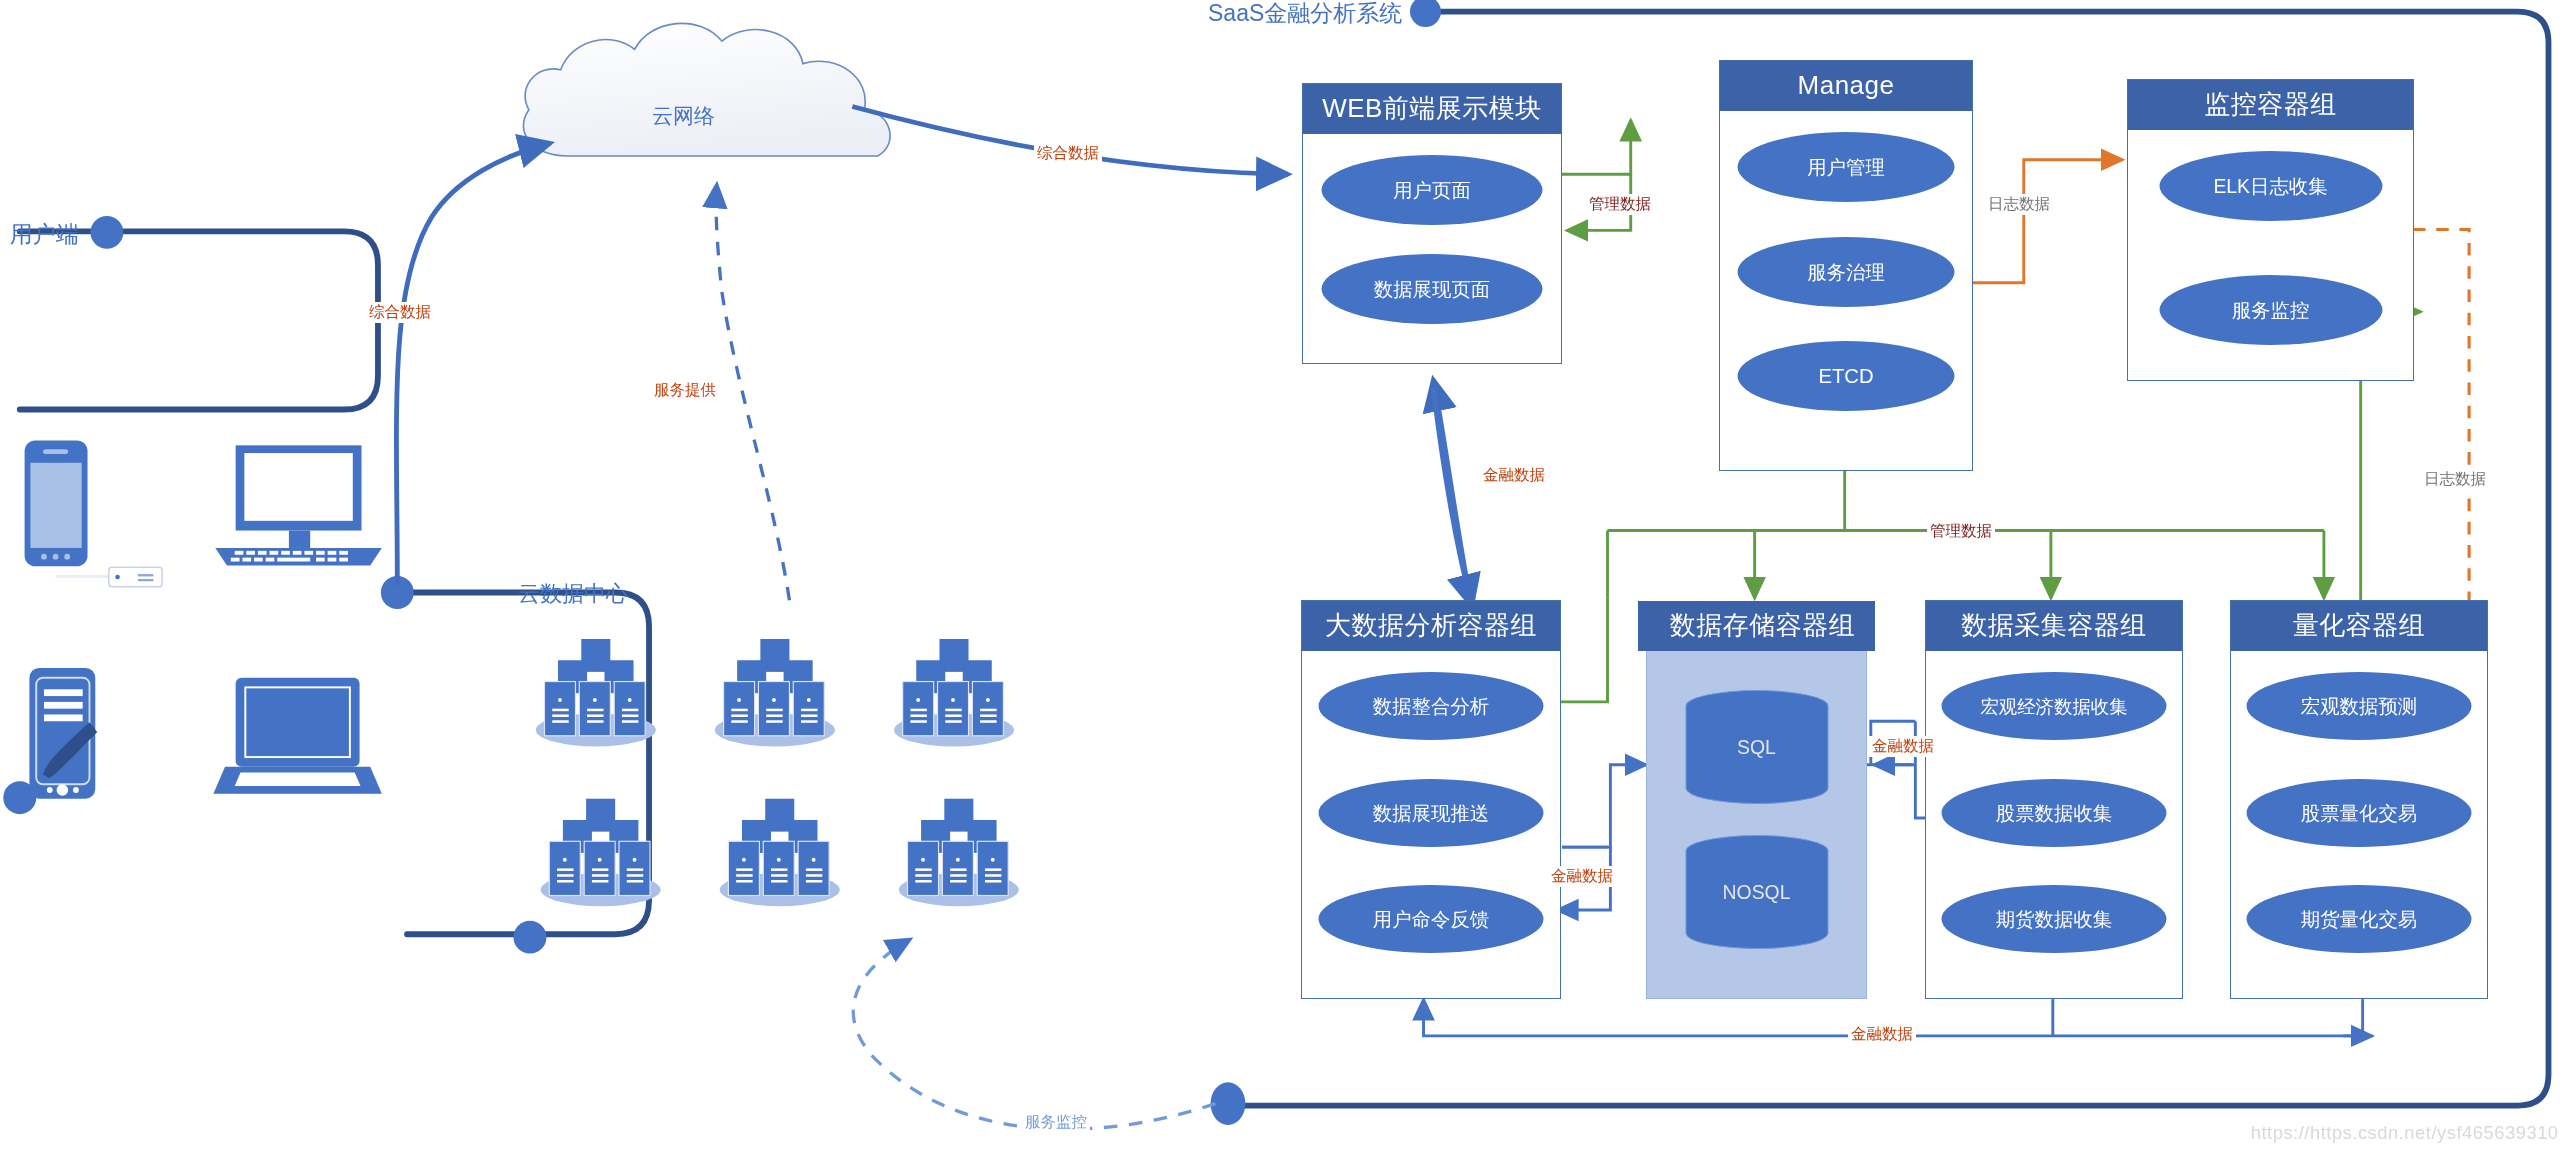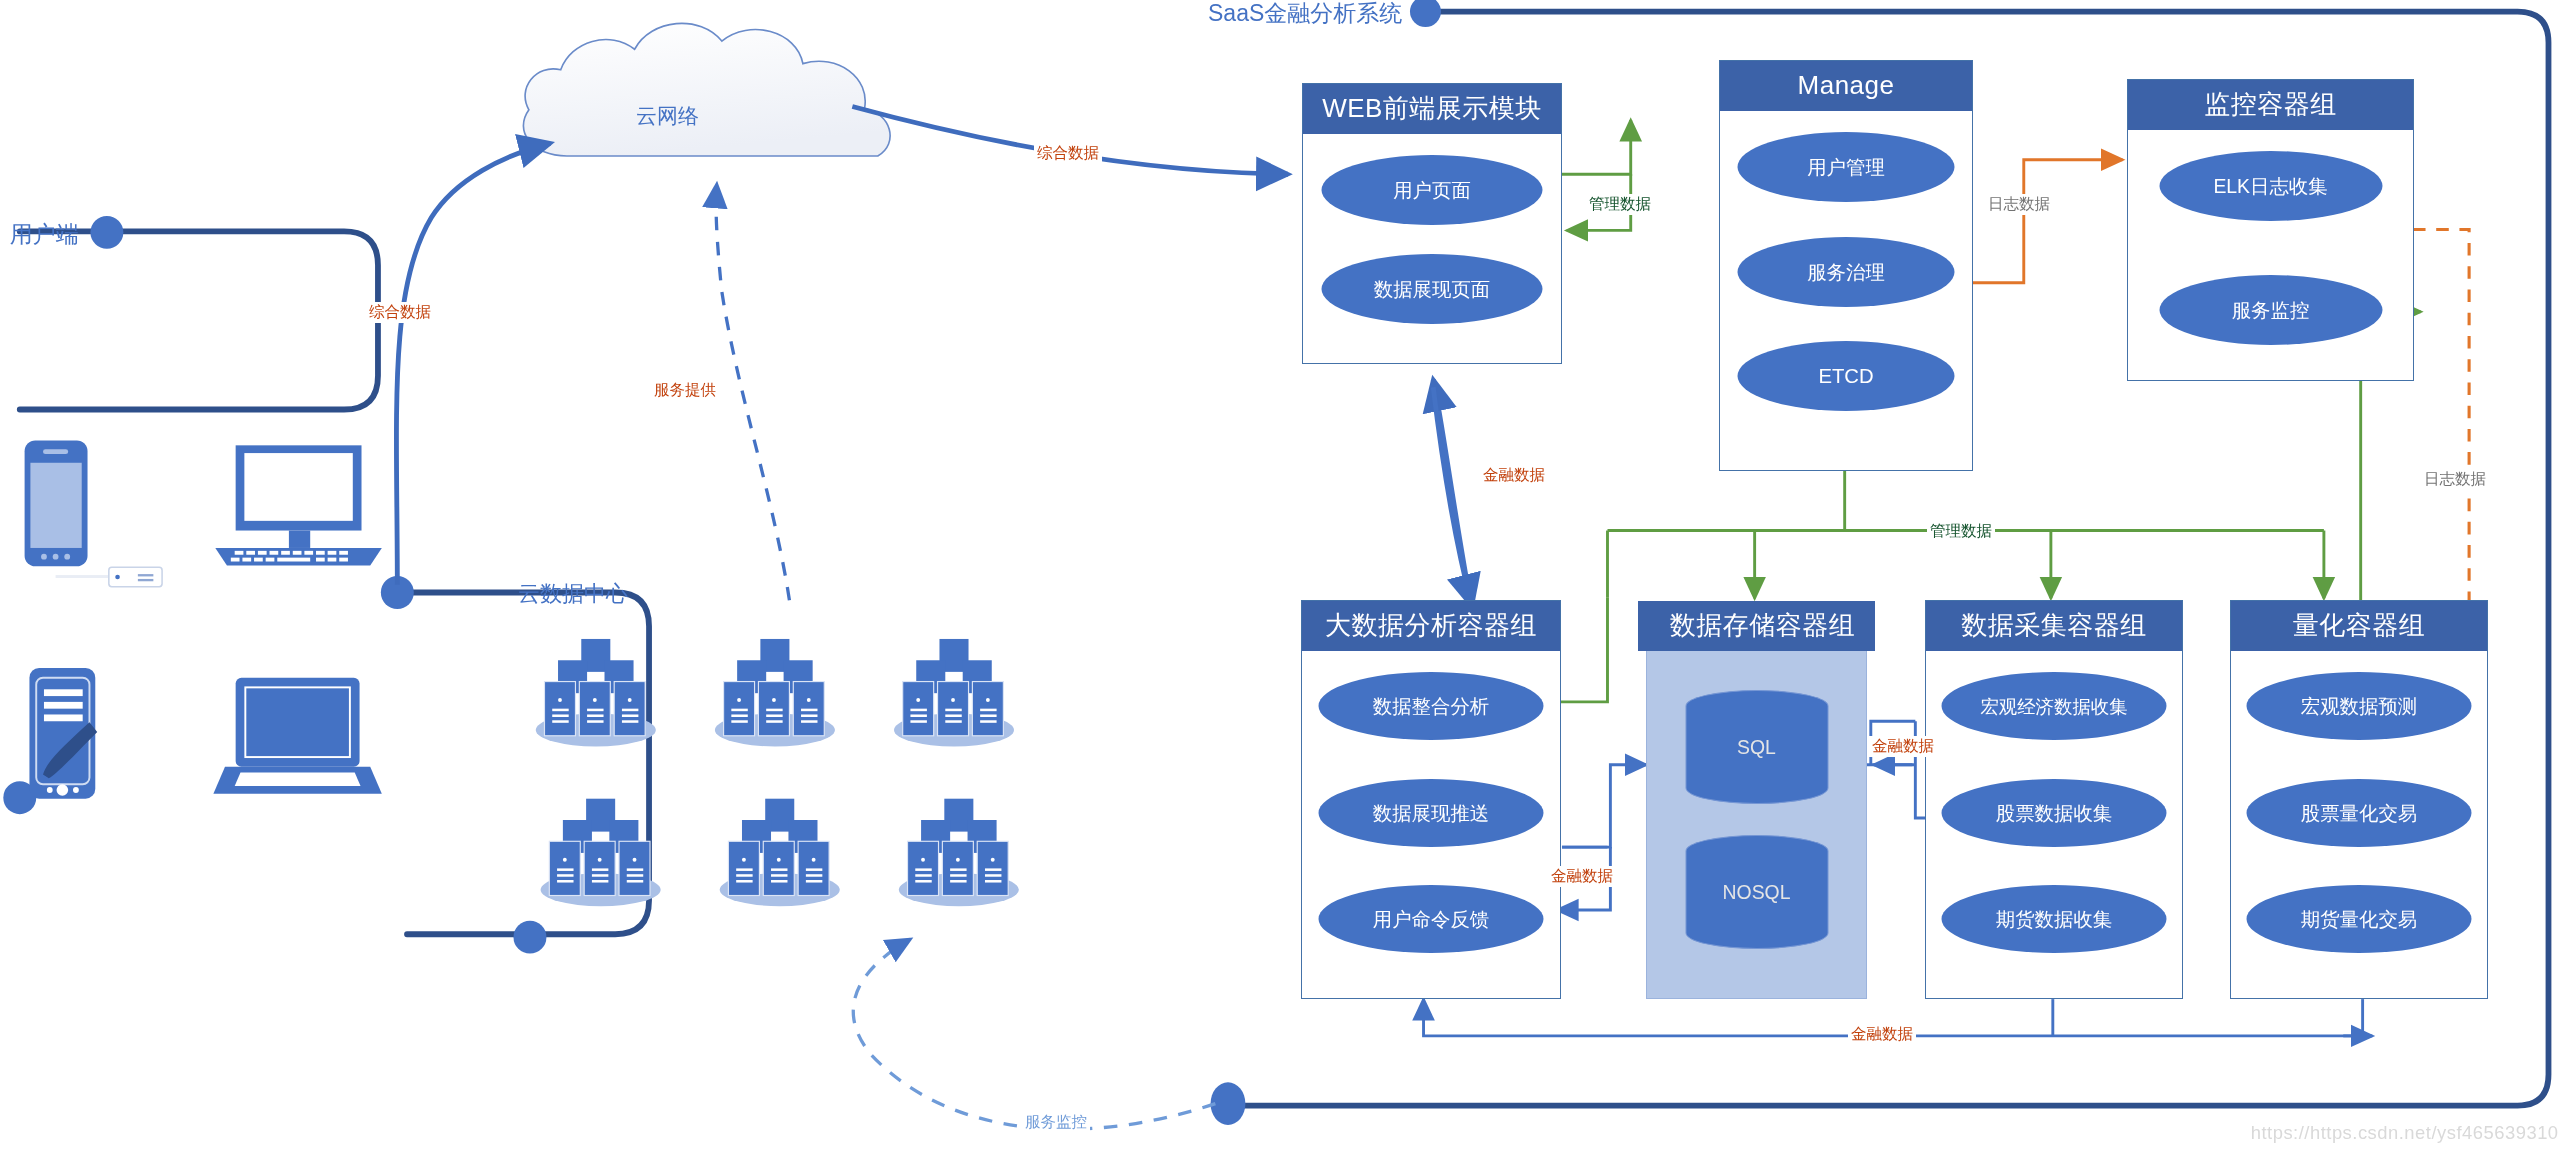--- a/index.html
+++ b/index.html
@@ -35,21 +35,21 @@
   .cyl .body{
     background:#4472c4;border:1px solid #7596d4;
     border-radius:50% / 14%;
     display:flex;align-items:center;justify-content:center;
     color:#e5e5e5;font-size:19.4px;height:100%;box-sizing:border-box;
   }
 
   
   .lbl{position:absolute;color:#c2410c;font-size:15.5px;white-space:nowrap;
        background:#ffffff;padding:0 2.9px;}
-  .lbl.green{color:#14532d;}
+  .lbl.green{color:#7f1d1d;}
   .lbl.orange{color:#737373;}
 
   
   .bracket-title{position:absolute;color:#4472c4;font-size:23px;white-space:nowrap;}
 
   .wm{position:absolute;right:17.4px;bottom:9.7px;color:#d9d9d9;font-size:18.4px;
       letter-spacing:0.5px;white-space:nowrap;}
 </style>
 </head>
 <body>
@@ -349,21 +349,21 @@
           <rect x="82" y="78" width="17" height="2.6"></rect>
             <rect x="82" y="84" width="17" height="2.6"></rect>
         </g>
       </g>
     </g>
   </svg>
 
   <div class="bracket-title" style="left:1208px;top:-1.9px;">SaaS金融分析系统</div>
   <div class="bracket-title" style="left:9.7px;top:219px;">用户端</div>
   <div class="bracket-title" style="left:518px;top:579px;font-size:22px;">云数据中心</div>
-  <div class="bracket-title" style="left:636px;top:102px;font-size:21px;text-align:right;">云网络</div>
+  <div class="bracket-title" style="left:652px;top:102px;font-size:21px;text-align:right;">云网络</div>
 
   <div class="group" style="left:1302px;top:83px;width:260px;height:281px;">
     <div class="ghead">WEB前端展示模块</div>
     <div class="gbody">
       <div class="oval" style="top:21px;width:221px;height:70px;">用户页面</div>
       <div class="oval" style="top:120px;width:221px;height:70px;">数据展现页面</div>
     </div>
   </div>
 
   <div class="group" style="left:1719px;top:60px;width:254px;height:411px;">

